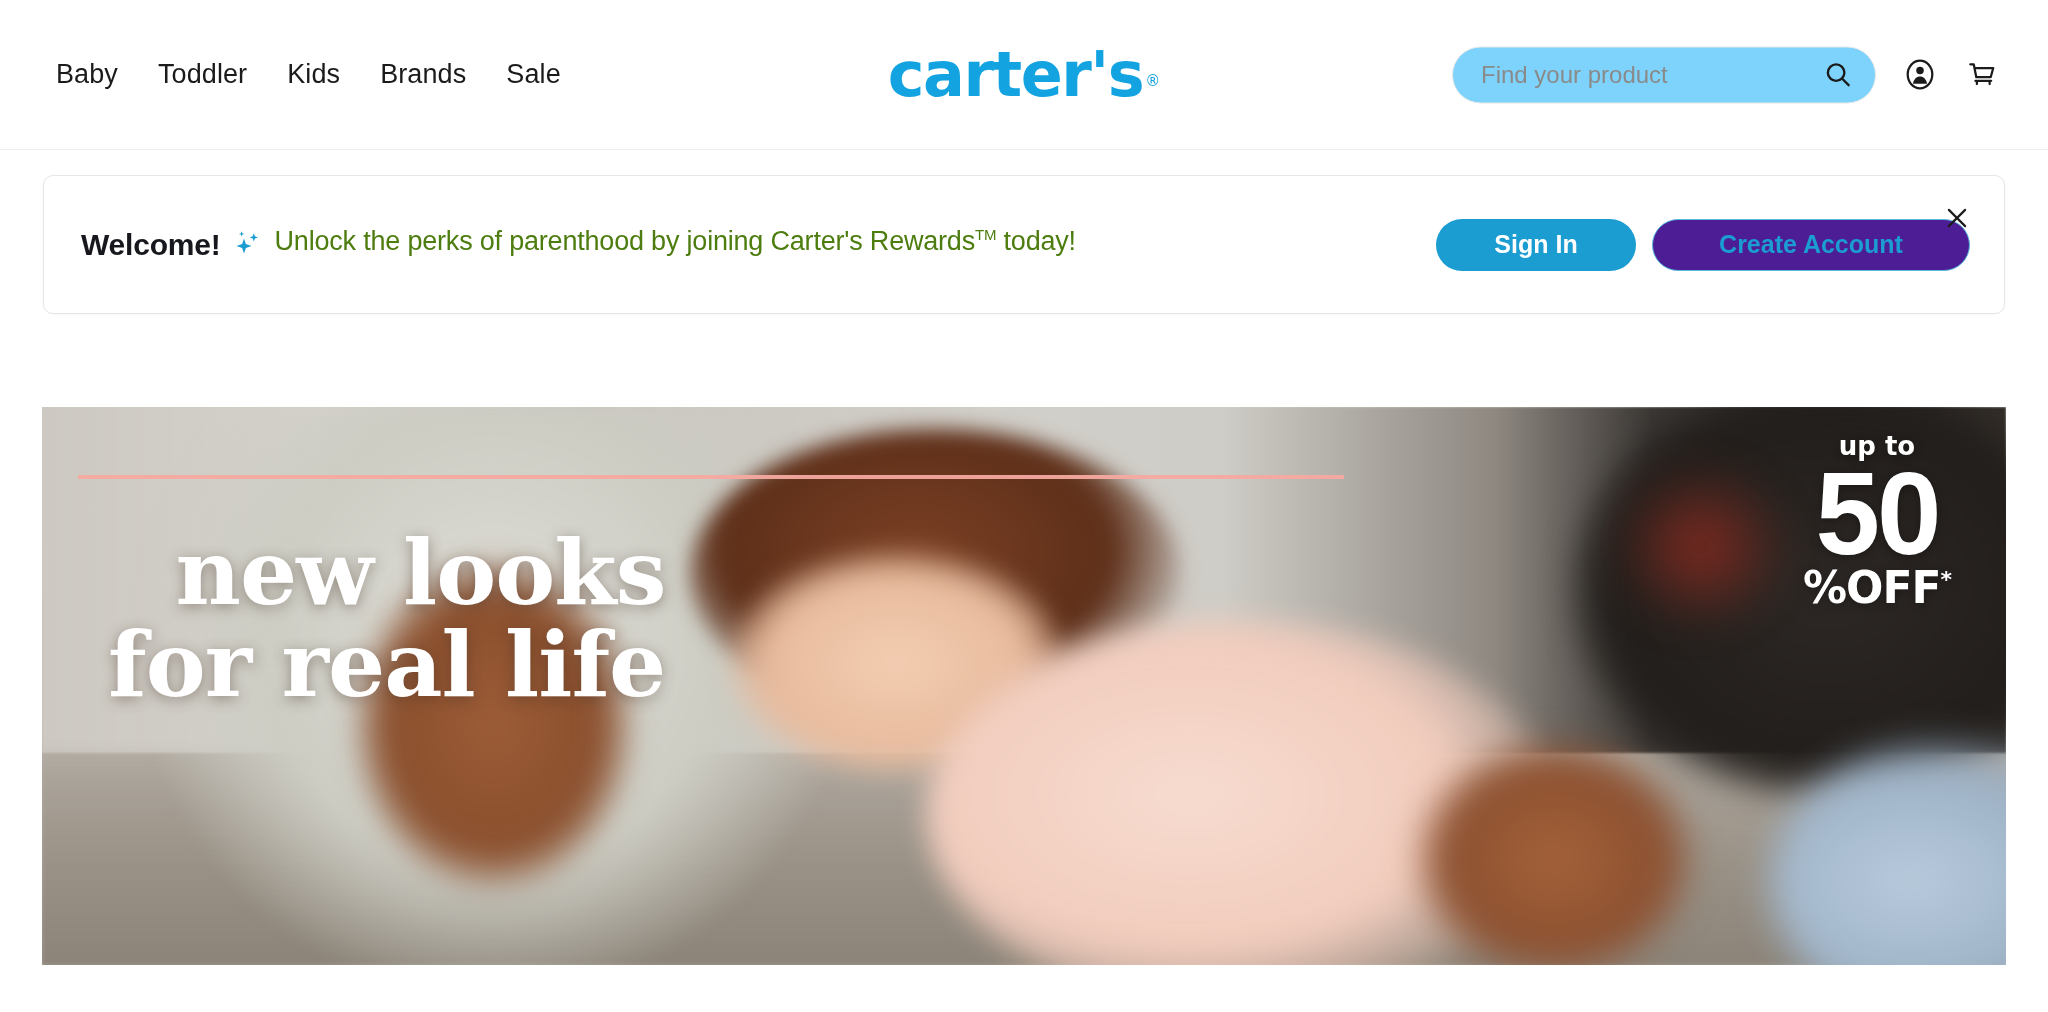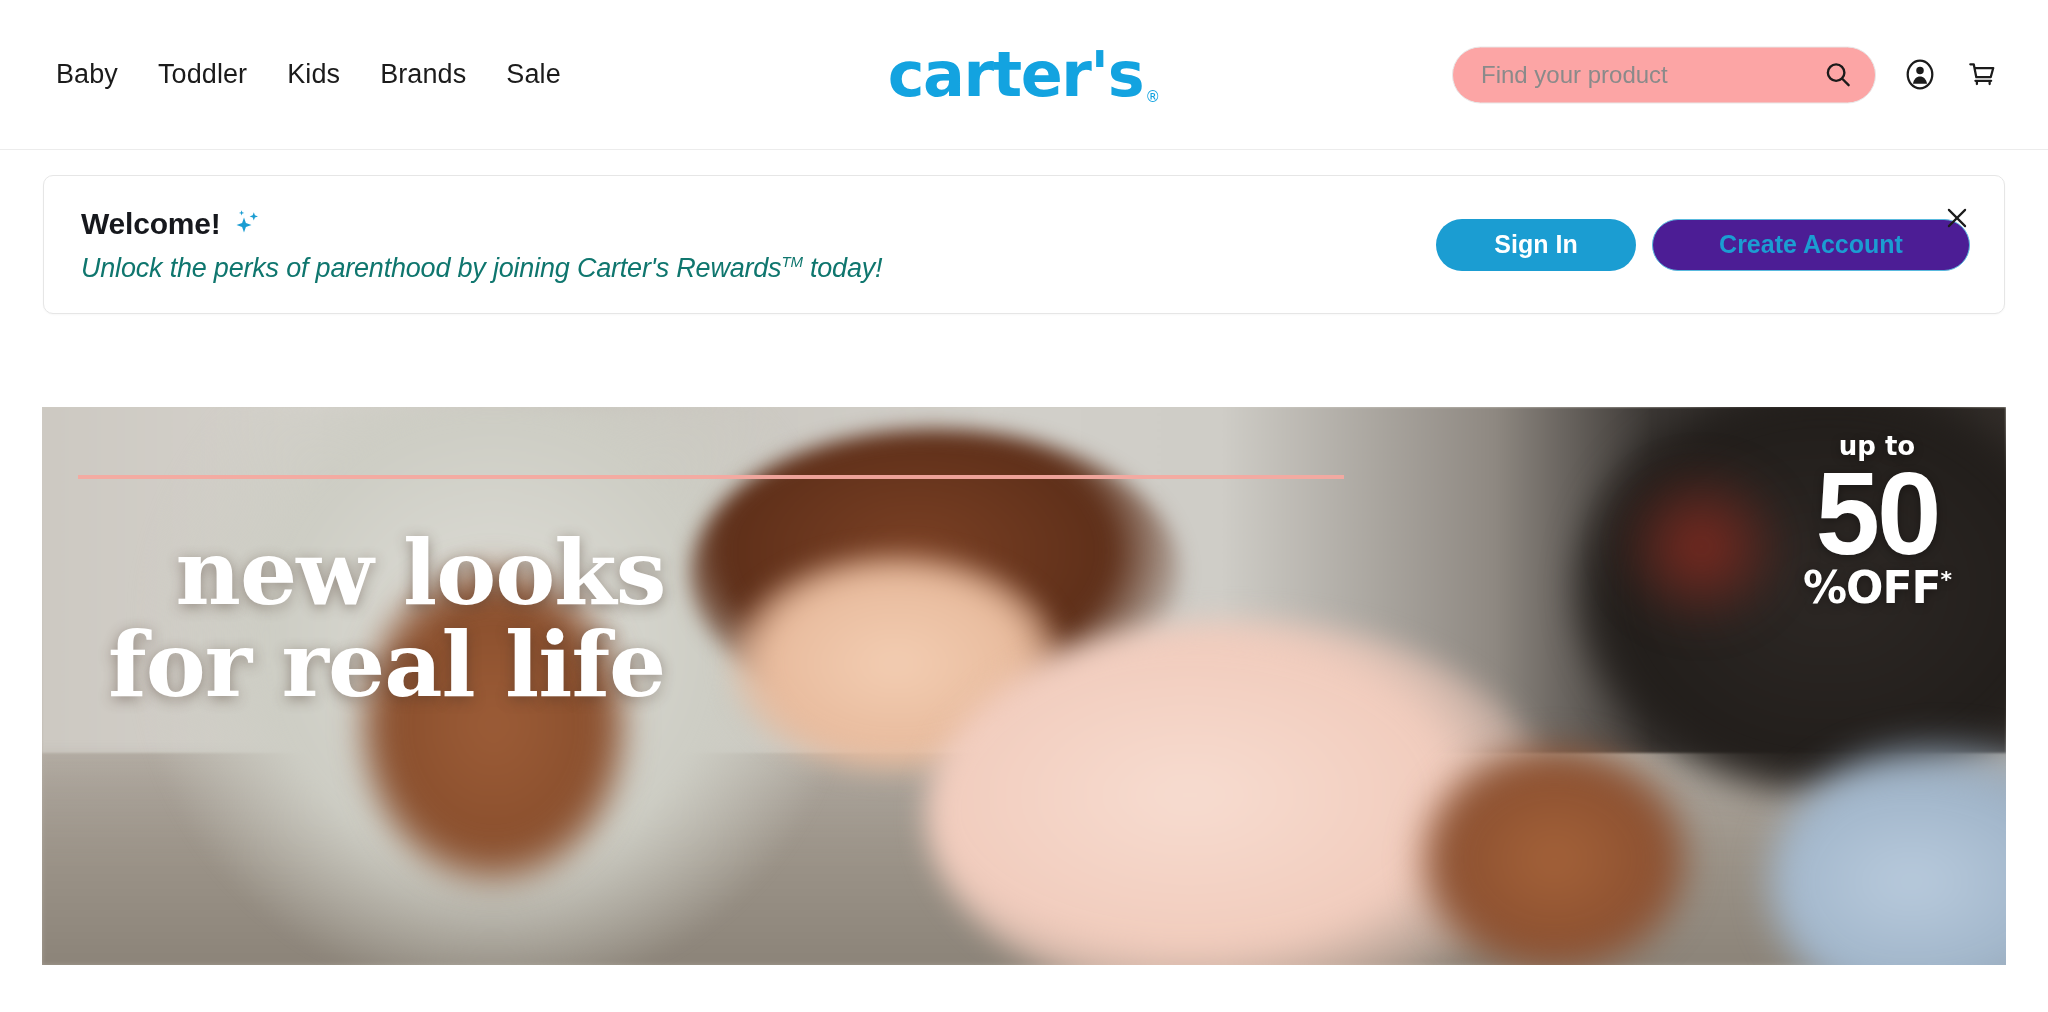--- a/index.html
+++ b/index.html
@@ -38,21 +38,21 @@
     white-space: nowrap;
     font-family: "Liberation Sans", sans-serif;
   }
 
   .logo-wrap {
     position: absolute;
     left: 50%;
     top: 50%;
     transform: translate(-50%, -50%);
     display: flex;
-    align-items: flex-end;
+    align-items: center;
     user-select: none;
   }
   .logo-text {
     font-family: "DejaVu Sans", sans-serif;
     font-size: 62px;
     font-weight: 700;
     color: #13a3e0;
     letter-spacing: -1.5px;
     line-height: 1;
   }
@@ -71,21 +71,21 @@
     transform: translateY(-50%);
     display: flex;
     align-items: center;
     gap: 26px;
   }
 
   .search-box {
     width: 424px;
     height: 57px;
     border-radius: 30px;
-    background: #fca5a5;
+    background: #7dd3fc;
     border: 1px solid #e8e8e8;
     display: flex;
     align-items: center;
     padding: 0 22px 0 28px;
   }
   .search-input {
     flex: 1;
     border: none;
     outline: none;
     background: transparent;
@@ -115,43 +115,42 @@
     border: 1px solid #e6e6e6;
     border-radius: 10px;
     box-shadow: 0 1px 2px rgba(0,0,0,0.03);
     display: flex;
     align-items: center;
   }
 
   .banner-left {
     margin-left: 37px;
     display: flex;
-    flex-direction: column;
+    flex-direction: row;
     justify-content: center;
     gap: 10px;
   }
   .banner-title-row {
     display: flex;
     align-items: center;
     gap: 10px;
   }
   .banner-title {
     font-size: 30px;
     font-weight: 700;
     color: #16181d;
     font-family: "Liberation Sans", sans-serif;
     letter-spacing: -0.2px;
   }
   .banner-sub {
     font-size: 27px;
-    color: #0f766e;
+    color: #4d7c0f;
     font-family: "Liberation Sans", sans-serif;
     letter-spacing: -0.2px;
     white-space: nowrap;
-    font-style: italic;
   }
   .tm {
     font-size: 15px;
     vertical-align: super;
     line-height: 0;
   }
 
   .banner-actions {
     position: absolute;
     right: 34px;

